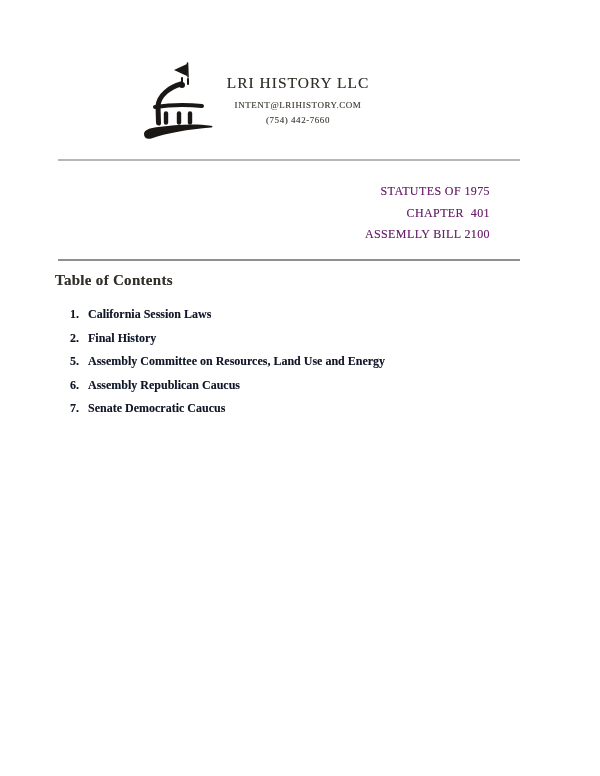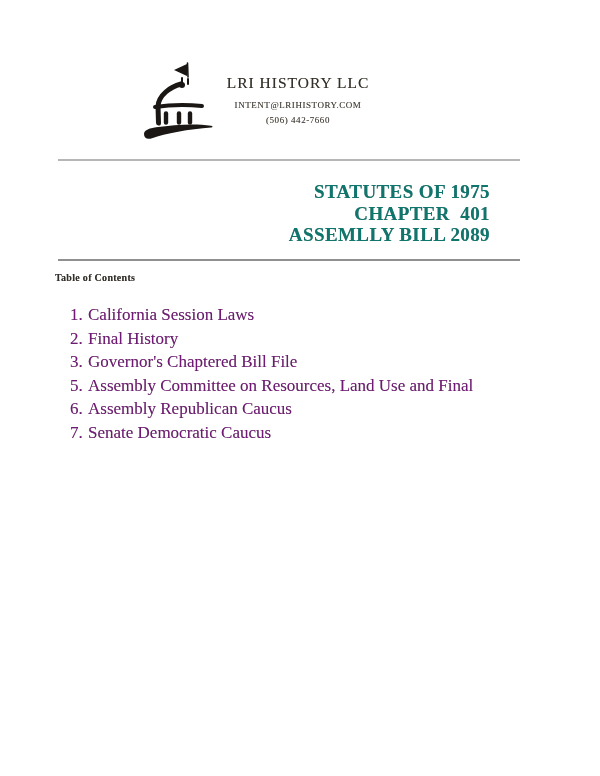--- a/index.html
+++ b/index.html
@@ -65,54 +65,55 @@
     background: #909090;
   }
   
   .reference-block {
     position: absolute;
     right: 110px;
     top: 181px;
     text-align: right;
   }
   .reference-line {
-    font-size: 19px;
-    font-weight: bold;
+    font-size: 12px;
+    font-weight: normal;
     line-height: 21.5px;
     letter-spacing: 0.4px;
-    color: #0f766e;
+    color: #701a75;
     text-shadow: 0 0 0.5px rgba(56, 52, 47, 0.5);
     white-space: pre;
   }
   
   .toc-heading {
     position: absolute;
     left: 55px;
     top: 272px;
-    font-size: 10px;
+    font-size: 15px;
     font-weight: bold;
     letter-spacing: 0.3px;
     color: #332f2a;
     text-shadow: 0 0 0.5px rgba(51, 47, 42, 0.5);
   }
   .toc-list {
     position: absolute;
     left: 70px;
     top: 306px;
     margin: 0;
     padding: 0;
     list-style: none;
   }
   .toc-item {
-    font-size: 17px;
+    font-size: 12px;
     line-height: 17px;
     margin-bottom: 6.5px;
-    color: #701a75;
+    color: #0f172a;
     text-shadow: 0 0 0.4px rgba(65, 60, 54, 0.45);
     white-space: nowrap;
+    font-weight: bold;
   }
   .toc-num {
     display: inline-block;
     width: 18px;
   }
 </style>
 </head>
 <body>
 
 <div class="page">
@@ -141,47 +142,44 @@
         <circle cx="39" cy="25" r="3"></circle>
 
         <path d="M1,74 C1,70.5 6,68.2 13,67.3 C34,64.2 53,63.4 68,65.7 C70,66 70,67.2 68.2,67.5 C46,69.2 22,73.4 9,78.2 C4,80 1,77.8 1,74 Z"></path>
       </g>
     </svg>
   </div>
 
   <div class="header-text">
     <div class="company-name">LRI HISTORY LLC</div>
     <div class="contact-line">INTENT@LRIHISTORY.COM</div>
-    <div class="contact-line">(506) 442-7660</div>
+    <div class="contact-line">(754) 442-7660</div>
   </div>
 
   <div class="divider divider-top"></div>
 
   <div class="reference-block">
     <div class="reference-line">STATUTES OF 1975</div>
     <div class="reference-line">CHAPTER  401</div>
-    <div class="reference-line">ASSEMLLY BILL 2089</div>
+    <div class="reference-line">ASSEMLLY BILL 2100</div>
   </div>
 
   <div class="divider divider-bottom"></div>
 
   <div class="toc-heading">Table of Contents</div>
 
   <ol class="toc-list">
     <li class="toc-item">
       <span class="toc-num">1.</span><span>California Session Laws</span>
     </li>
     <li class="toc-item">
       <span class="toc-num">2.</span><span>Final History</span>
     </li>
     <li class="toc-item">
-      <span class="toc-num">3.</span><span>Governor's Chaptered Bill File</span>
-    </li>
-    <li class="toc-item">
-      <span class="toc-num">5.</span><span>Assembly Committee on Resources, Land Use and Final</span>
+      <span class="toc-num">5.</span><span>Assembly Committee on Resources, Land Use and Energy</span>
     </li>
     <li class="toc-item">
       <span class="toc-num">6.</span><span>Assembly Republican Caucus</span>
     </li>
     <li class="toc-item">
       <span class="toc-num">7.</span><span>Senate Democratic Caucus</span>
     </li>
   </ol>
 
 </div>

